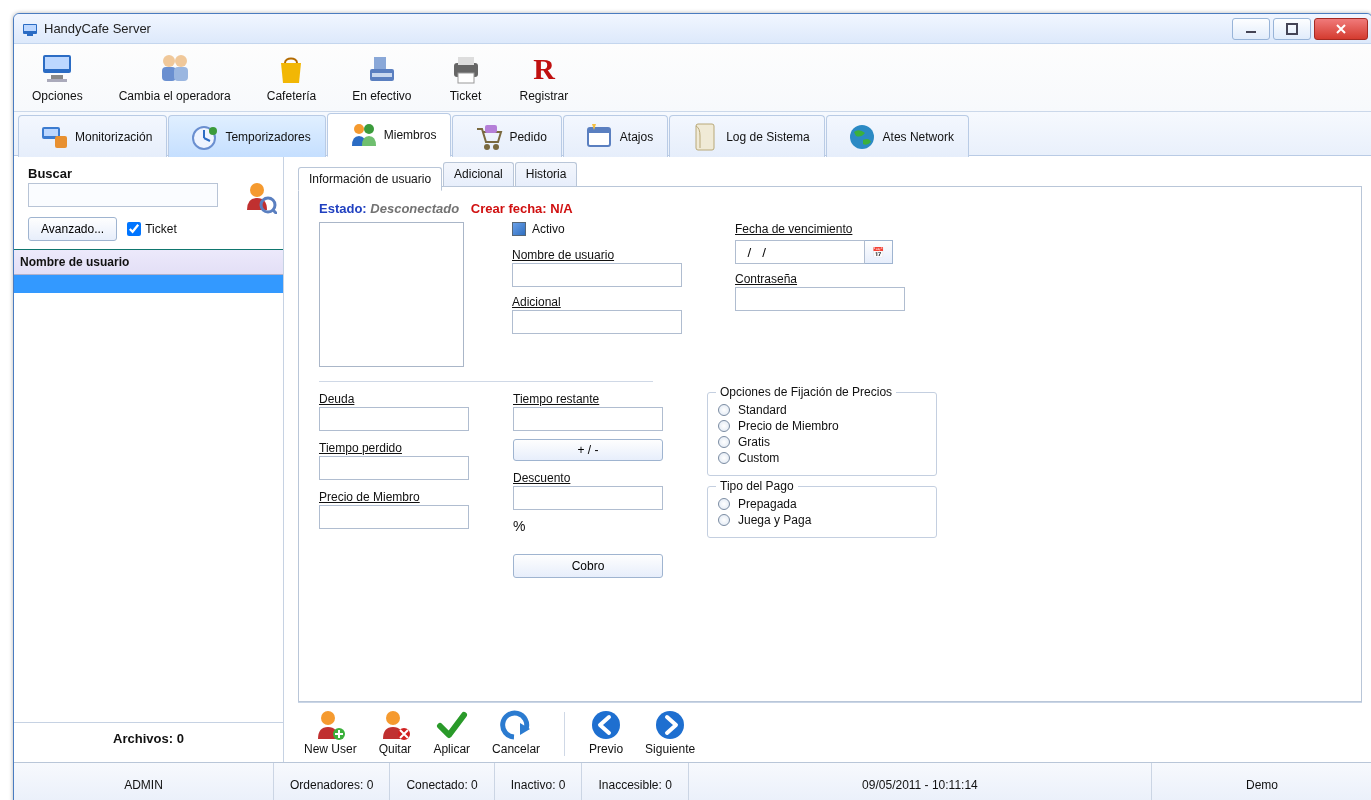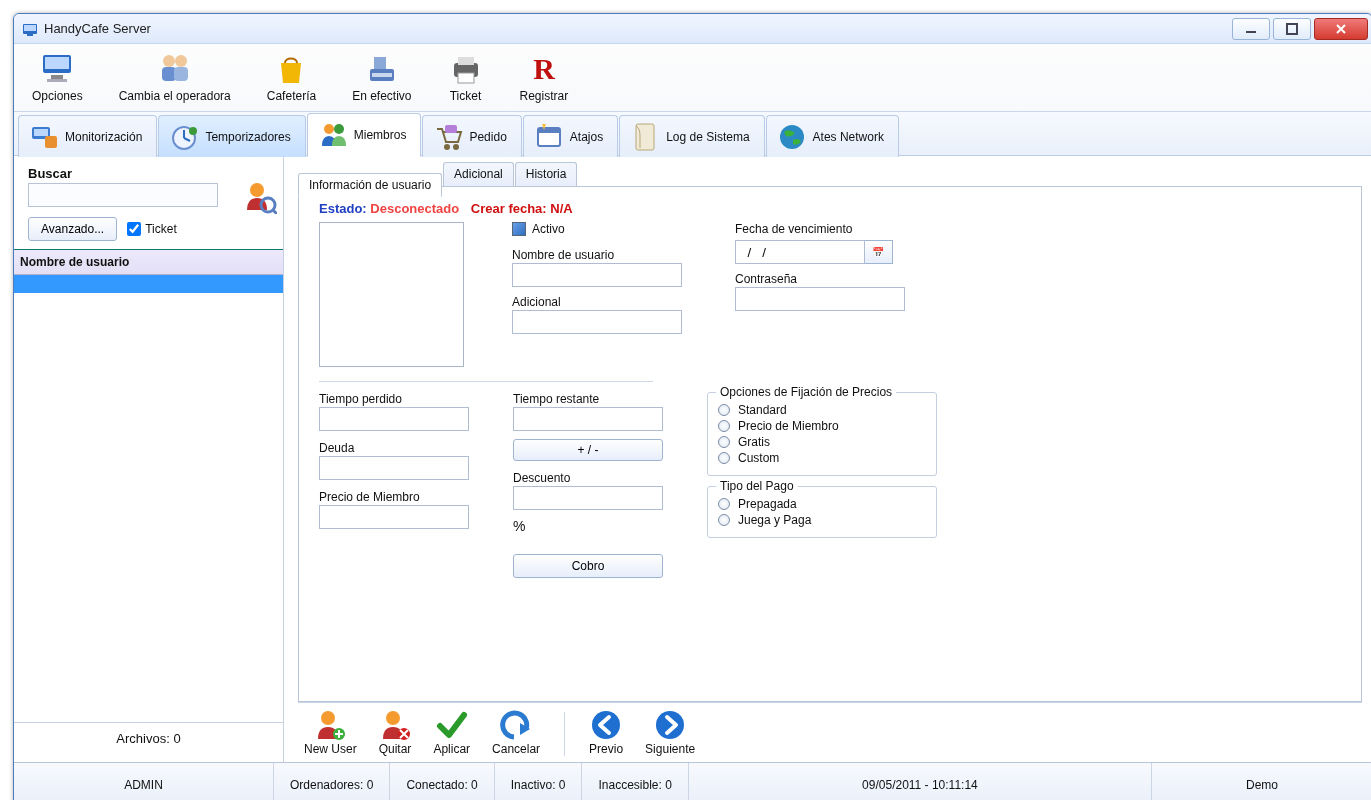--- a/index.html
+++ b/index.html
@@ -69,21 +69,21 @@
   .nav-tabs-row {
     display:flex;height:44px;align-items:stretch;
     background:linear-gradient(#f6f9fe,#e9f0fb);
     border-bottom:1px solid #b9cbe5;
     padding-left:4px;
   }
   .nav-tab {
     display:flex;align-items:center;gap:6px;
     border:1px solid #b9cbe5;border-bottom:none;
     background:linear-gradient(#f3f7fe,#e6eefb);
-    margin-right:1px;padding:0 14px 0 10px;cursor:default;
+    margin-right:1px;padding:0 14px 0 20px;cursor:default;
     border-top-left-radius:4px;border-top-right-radius:4px;
     position:relative;top:3px;height:42px;
   }
   .nav-tab.active {
     background:#fff;
     border-bottom:1px solid #fff;
     height:44px;top:1px;
   }
   .nav-tab.sel {
     background:linear-gradient(#e0efff,#c5dfff);
@@ -113,45 +113,45 @@
   .chk { display:flex;align-items:center;gap:4px; }
   .chk input { width:14px;height:14px; }
   
   .user-list { flex:1; }
   .user-list-header {
     background:linear-gradient(#ece9fb,#e3dff6);padding:5px 6px;font-weight:bold;
     border-bottom:1px solid #b1b1cc;
   }
   .user-list-row.selected { background:#3399ff;height:18px; }
   .left-footer {
-    border-top:1px solid #c6d2e3;text-align:center;font-weight:normal;padding:8px 0 16px 0;font-size:13px;
+    border-top:1px solid #c6d2e3;text-align:center;font-weight:bold;padding:8px 0 16px 0;font-size:13px;
   }
 
   
   .right-panel { flex:1;display:flex;flex-direction:column;padding:6px 10px 4px 14px;overflow:hidden; }
   .inner-tabs { display:flex;margin-bottom:0; }
   .itab {
     border:1px solid #b9c6d8;border-bottom:none;padding:4px 10px;font-size:12px;cursor:default;
     background:linear-gradient(#f3f6fc,#e7eefb);margin-right:1px;
     border-top-left-radius:3px;border-top-right-radius:3px;
   }
-  .itab.active { background:#fff;position:relative;top:11px;border-bottom:1px solid #fff; }
+  .itab.active { background:#fff;position:relative;top:5px;border-bottom:1px solid #fff; }
   .form-area {
     flex:1;border:1px solid #b9c6d8;background:#fff;padding:14px 16px 10px 20px;display:flex;flex-direction:column;
   }
   .status-row { margin-bottom:6px; }
   .status-lbl { color:#2040c0;font-weight:bold;font-size:13px; }
-  .status-lbl .state { color:#ef4444; }
+  .status-lbl .state { color:#737373;font-style:italic; }
   .create-date { color:#d01010;font-weight:bold;margin-left:8px;font-size:13px; }
   .form-top { display:flex;gap:48px;align-items:flex-start; }
   .photo-box {
     width:145px;height:145px;border:1px solid #aab6c8;background:#fff;
   }
   .fields-col { display:flex;flex-direction:column;gap:8px;width:175px; }
-  .field-lbl { font-size:12px;margin-bottom:1px;display:block; }
+  .field-lbl { font-size:12px;margin-bottom:1px;display:block;text-decoration:underline; }
   .field-in {
     width:170px;height:24px;border:1px solid #b0bdd0;padding:1px 4px;background:#fff;font-size:12px;
   }
   .active-chk { display:flex;align-items:center;gap:6px;margin-bottom:4px; }
   .active-chk .box { width:14px;height:14px;border:1px solid #567;background:linear-gradient(135deg,#6aa0e8,#2f6fc0); }
   .exp-row { display:flex;flex-direction:column;gap:3px;width:180px;}
   .date-field { display:flex;align-items:center; }
   .date-field input { width:130px;height:24px;border:1px solid #b0bdd0;padding:2px 4px; }
   .date-field .cal {
     width:28px;height:24px;border:1px solid #9fb4d0;border-left:none;
@@ -407,25 +407,25 @@
             <div><span class="field-lbl">Contraseña</span>
                  <input class="field-in" style=""></div>
           </div>
         </div>
 
         <div class="mid-divider"></div>
 
         <div class="form-bottom">
           <div class="pair-col">
             <div class="pair">
-                <span class="field-lbl">Tiempo perdido</span>
+                <span class="field-lbl">Deuda</span>
                  <input style="">
               </div>
             <div class="pair">
-                <span class="field-lbl">Deuda</span>
+                <span class="field-lbl">Tiempo perdido</span>
                  <input style="">
               </div>
             <div class="pair">
                 <span class="field-lbl">Precio de Miembro</span>
                  <input style="">
               </div>
           </div>
           <div class="pair-col">
             <div class="pair inline-flex">
               <div>

